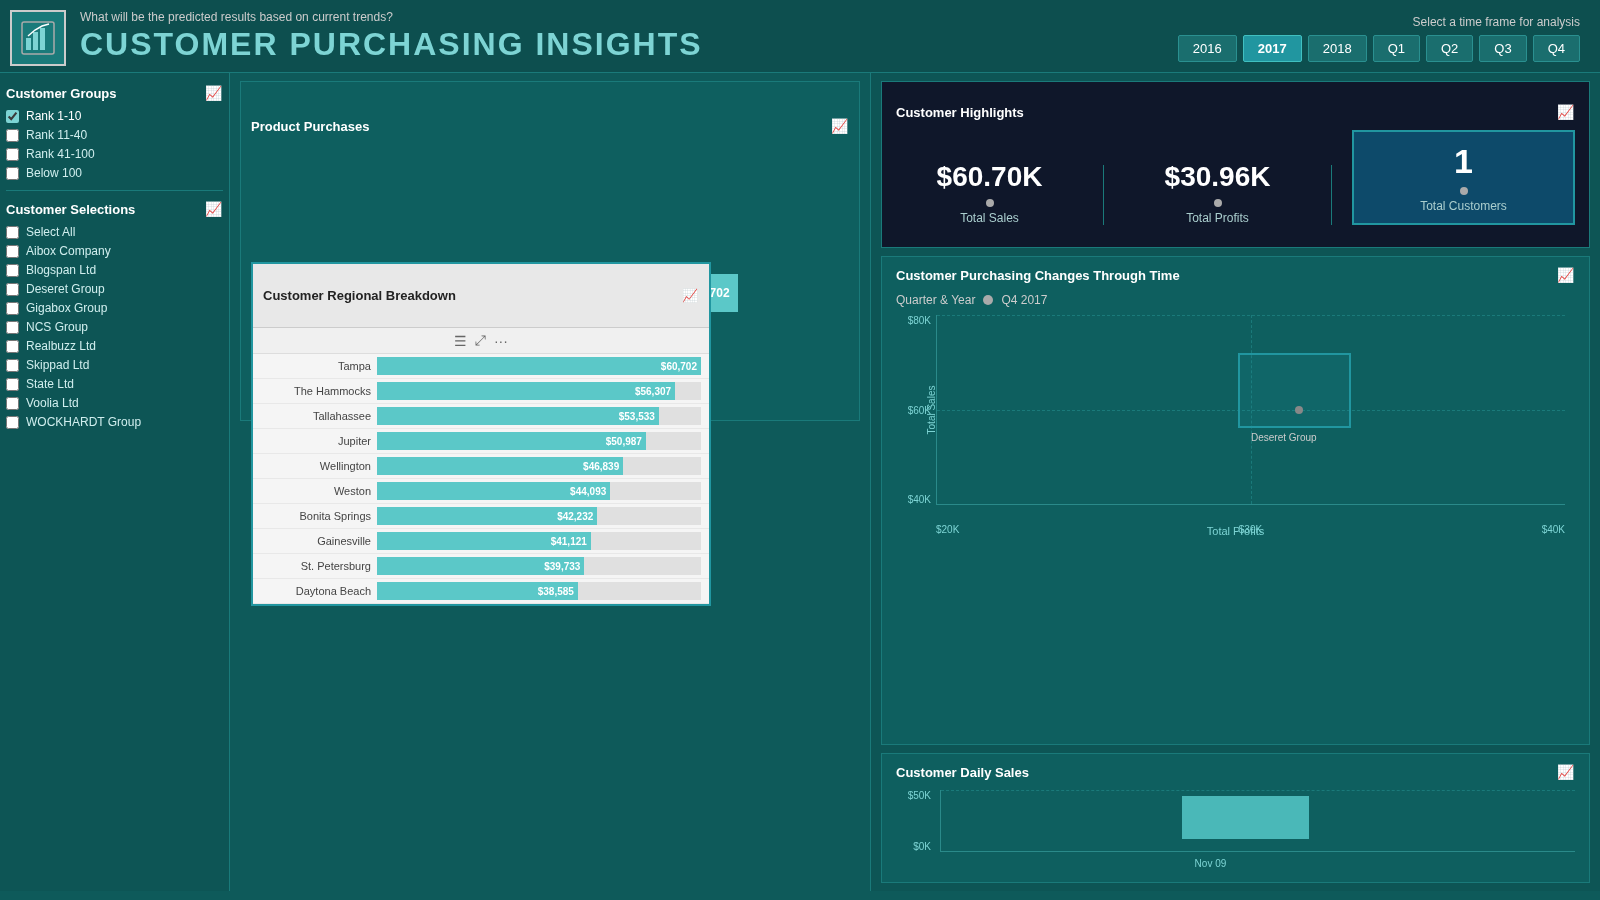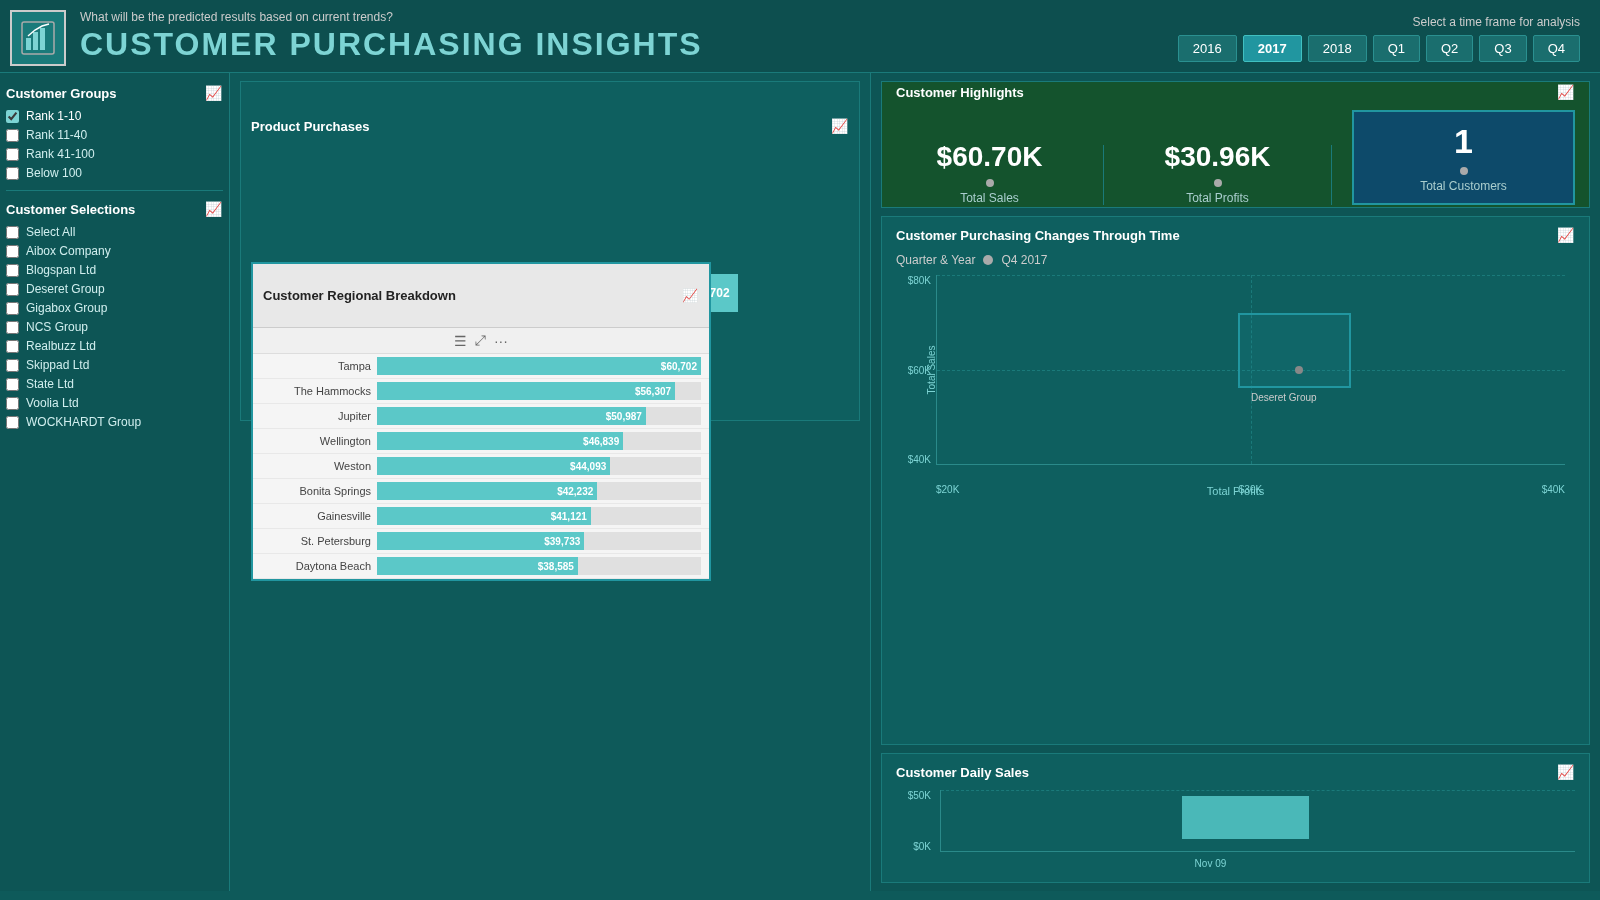--- a/index.html
+++ b/index.html
@@ -263,23 +263,23 @@
       display: flex;
       flex-direction: column;
       gap: 8px;
       padding: 8px 10px;
       background: #0d5555;
       border-left: 1px solid #1a7a7a;
     }
 
     
     .highlights-section {
-      background: #14532d;
+      background: #0f172a;
       border: 1px solid #1a7a7a;
-      padding: 2px 14px;
+      padding: 22px 14px;
     }
     .highlights-header {
       display: flex;
       justify-content: space-between;
       align-items: center;
       margin-bottom: 10px;
     }
     .highlights-cards {
       display: flex;
       gap: 20px;
@@ -616,20 +616,26 @@
         <div class="regional-row">
               <div class="regional-row-label">Tampa</div>
               <div class="regional-bar-container">
                 <div class="regional-bar" style="width: 100%;">$60,702</div>
               </div>
             </div>
             <div class="regional-row">
               <div class="regional-row-label">The Hammocks</div>
               <div class="regional-bar-container">
                 <div class="regional-bar" style="width: 92%;">$56,307</div>
+              </div>
+            </div>
+            <div class="regional-row">
+              <div class="regional-row-label">Tallahassee</div>
+              <div class="regional-bar-container">
+                <div class="regional-bar" style="width: 87%;">$53,533</div>
               </div>
             </div>
             <div class="regional-row">
               <div class="regional-row-label">Jupiter</div>
               <div class="regional-bar-container">
                 <div class="regional-bar" style="width: 83%;">$50,987</div>
               </div>
             </div>
             <div class="regional-row">
               <div class="regional-row-label">Wellington</div>

